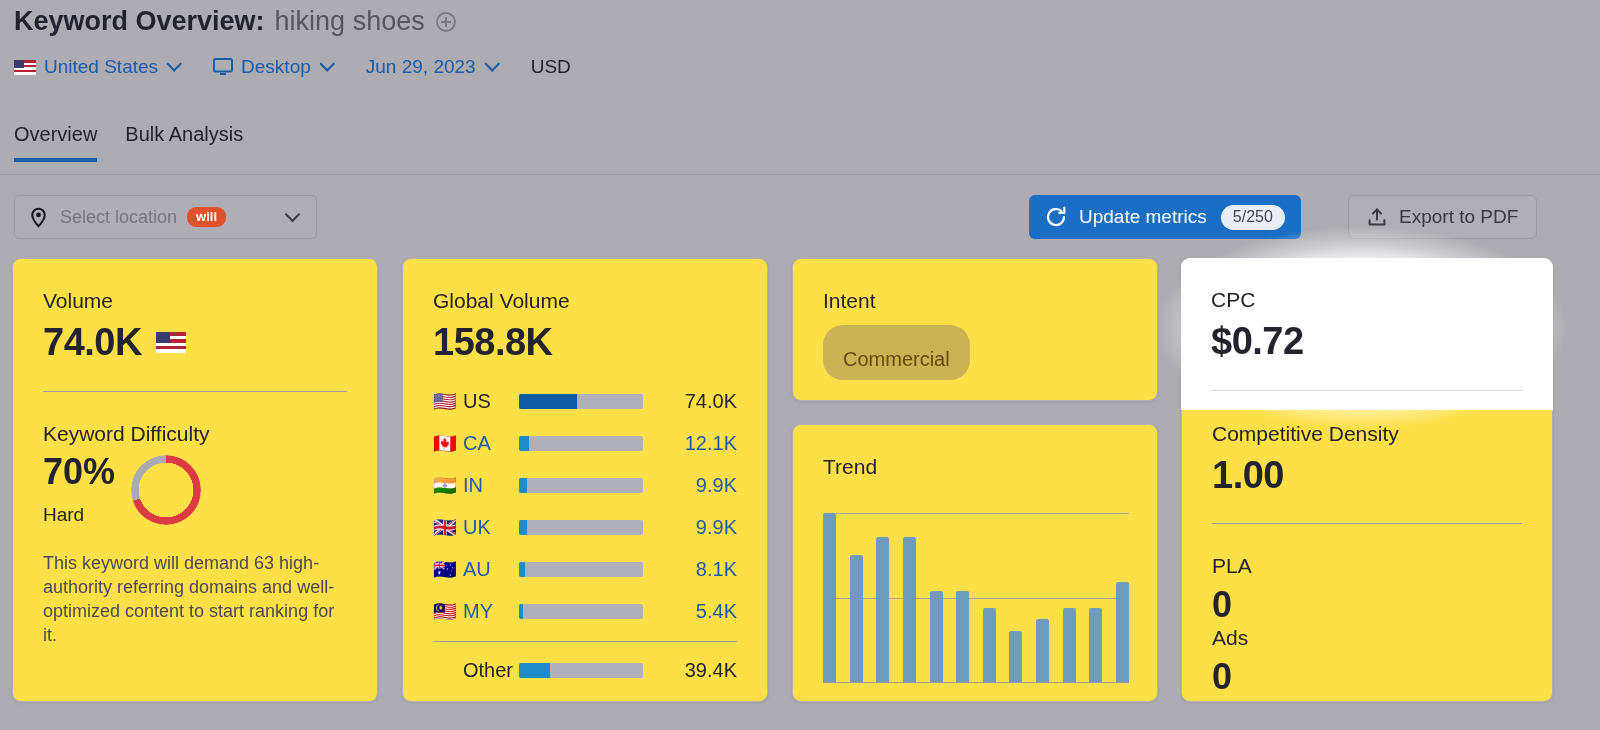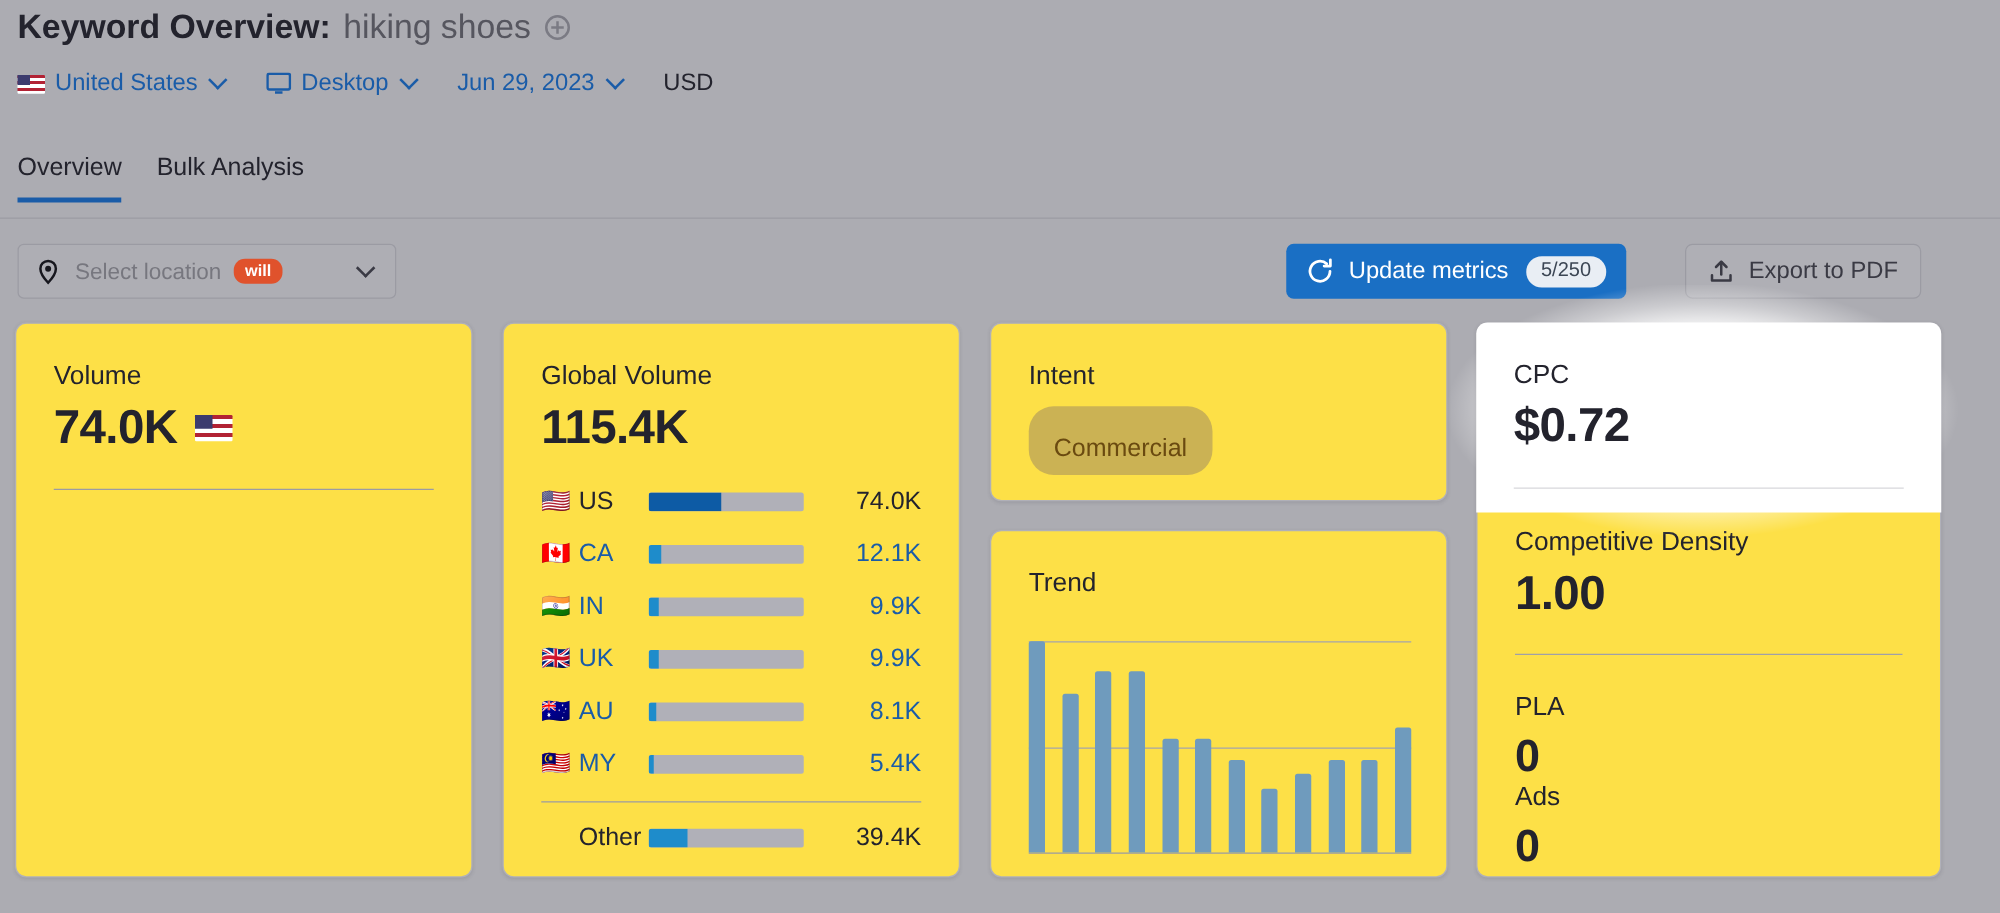--- a/index.html
+++ b/index.html
@@ -420,27 +420,38 @@
 
 <div class="card" id="card-volume">
   <div class="card-pad">
     <div class="metric-label">Volume</div>
     <div class="metric-row">
       <span class="metric-value">74.0K</span>
       <span class="flag-big"></span>
     </div>
     <div class="hr"></div>
 
+    <div class="kd-block">
+      <div class="metric-label">Keyword Difficulty</div>
+      <div class="kd-row">
+        <div class="kd-left">
+          <div class="kd-pct">70%</div>
+          <div class="kd-word">Hard</div>
+        </div>
+        <div class="donut" id="kd-donut" style="background: conic-gradient(rgb(221, 59, 68) 0deg, rgb(221, 59, 68) 70%, rgb(170, 170, 178) 70%, rgb(170, 170, 178) 100%); mask: radial-gradient(circle, transparent 0px, transparent 55%, rgb(0, 0, 0) 55.5%);"></div>
+      </div>
+      <div class="kd-desc">This keyword will demand 63 high-authority referring domains and well-optimized content to start ranking for it.</div>
+    </div>
   </div>
 </div>
 
 <div class="card" id="card-global">
   <div class="card-pad">
     <div class="metric-label">Global Volume</div>
-    <div class="metric-value">115.4K</div>
+    <div class="metric-value">158.8K</div>
     <div class="gv-list" id="gv-list">
         <div class="gv-row">
           <span class="gv-flag">🇺🇸</span>
           <span class="gv-code primary">US</span>
           <span class="gv-bar primary">
             <span style="width:47%"></span>
           </span>
           <span class="gv-val primary">74.0K</span>
         </div>
         <div class="gv-row">

